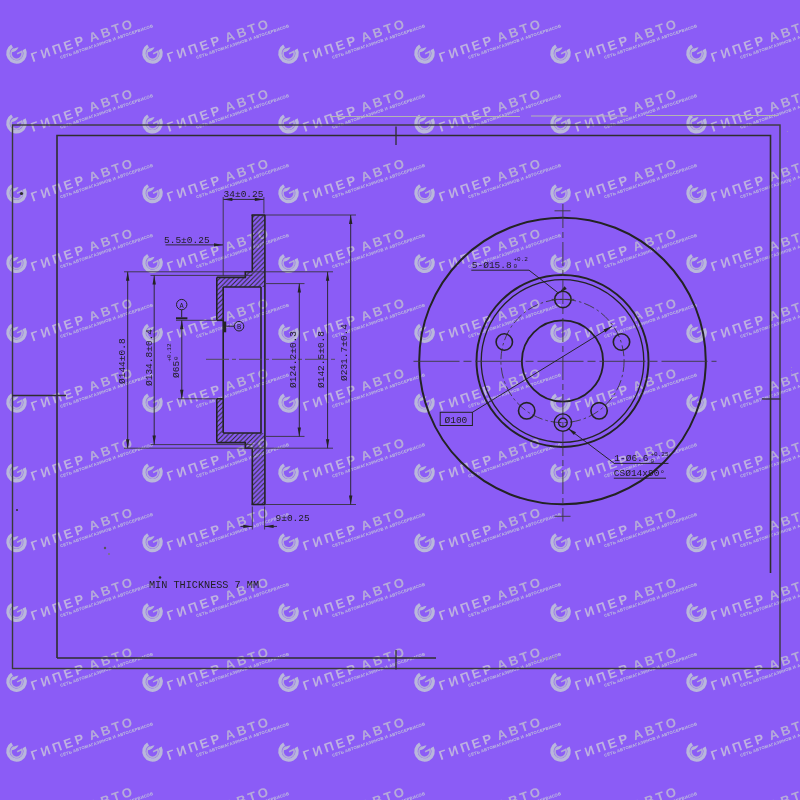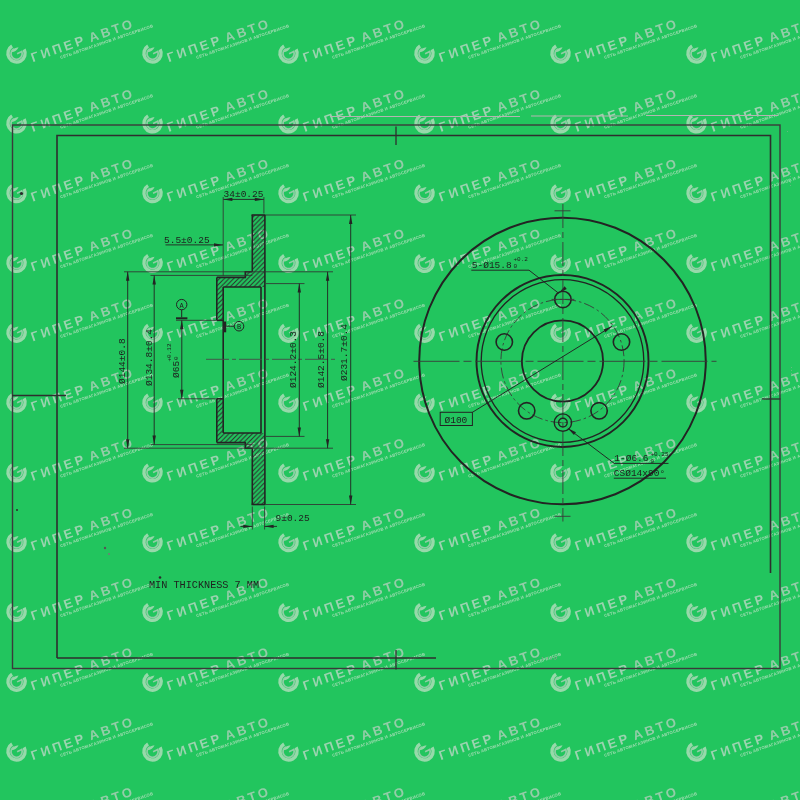--- a/index.html
+++ b/index.html
@@ -1,16 +1,16 @@
 <!DOCTYPE html>
 <html><head>
 <meta charset="utf-8">
 <style>
 html,body{margin:0;padding:0;background:#fff;}
-#page{position:relative;width:800px;height:800px;background:#22c55e;overflow:hidden;}
+#page{position:relative;width:800px;height:800px;background:#8b5cf6;overflow:hidden;}
 svg{position:absolute;top:0;left:0;}
 text{font-family:"Liberation Mono", monospace;}
 .dim{fill:#1e1e1e;}
 .wmbig{font-family:"Liberation Sans", sans-serif;font-weight:bold;}
 .wmsmall{font-family:"Liberation Sans", sans-serif;font-weight:bold;}
 </style>
 </head>
 <body>
 <div id="page">
 <svg width="800" height="800" viewBox="0 0 800 800">

